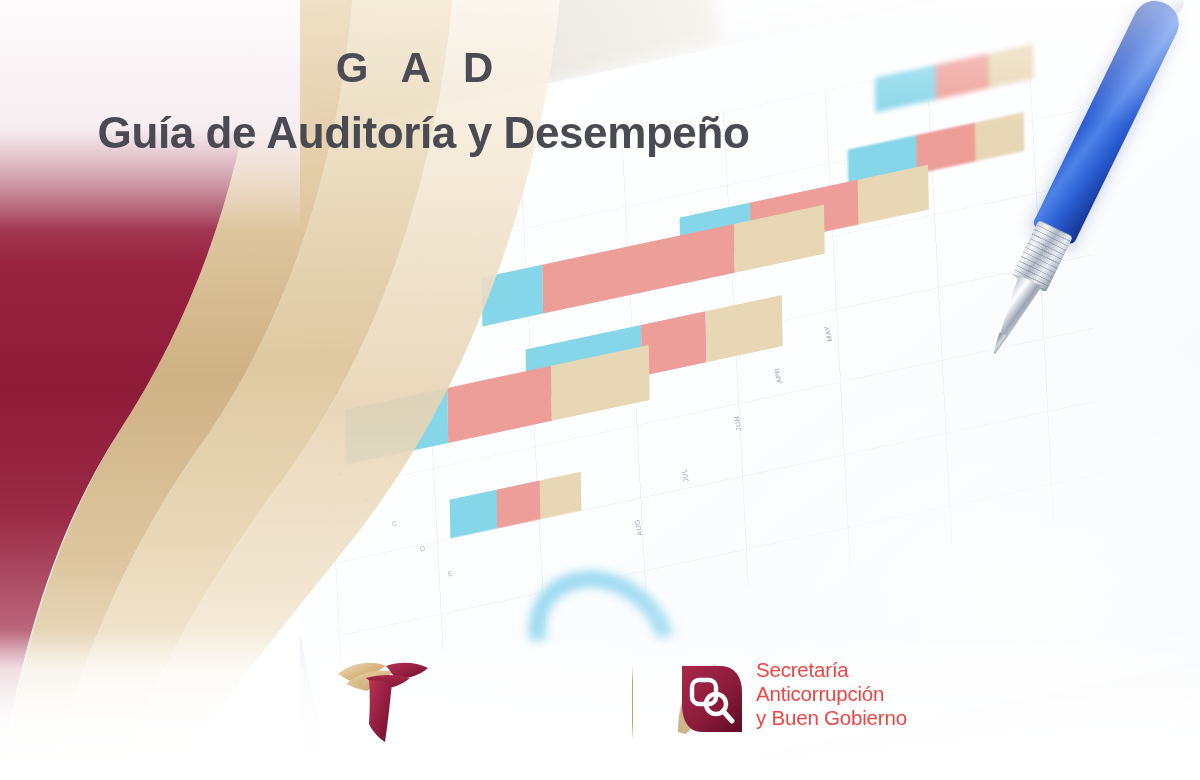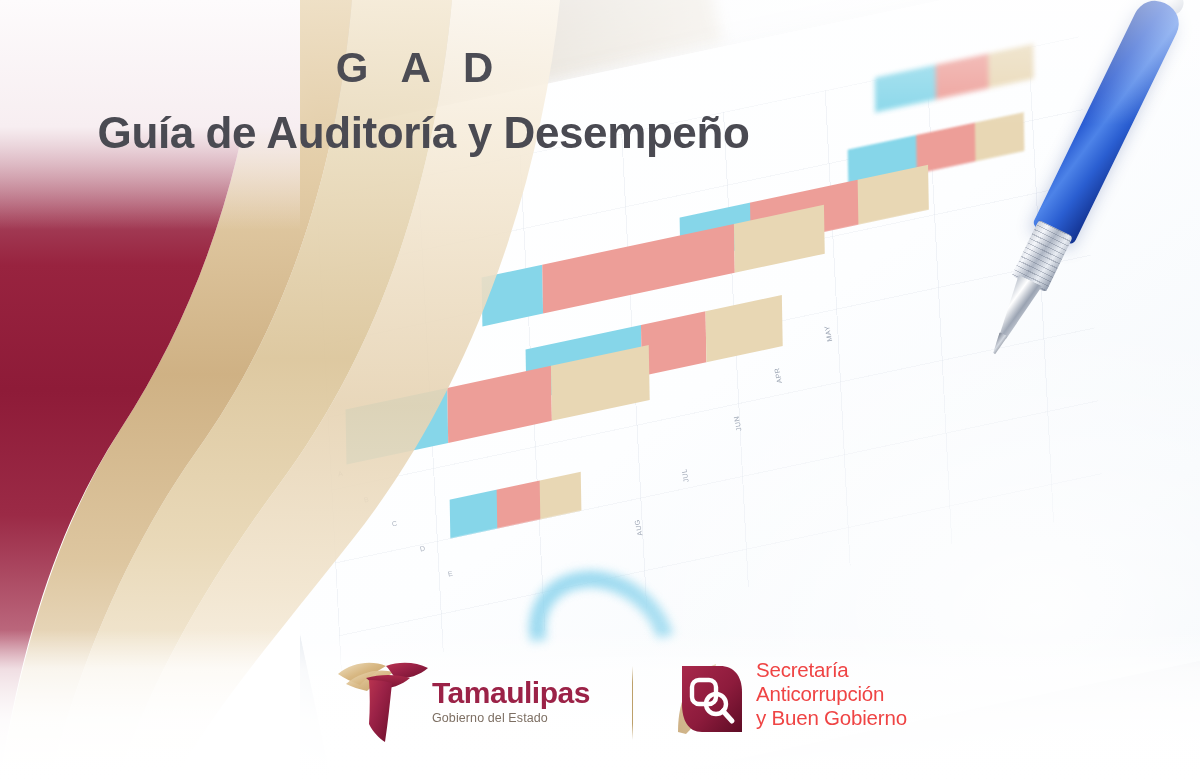--- a/index.html
+++ b/index.html
@@ -284,24 +284,20 @@
             <stop offset="0" stop-color="#a8294a"></stop>
               <stop offset="100%" stop-color="#7a1433"></stop>
           </linearGradient>
         </defs>
         <path d="M2,16 C16,4 36,2 50,8 C40,14 30,20 24,27 C16,24 8,20 2,16 Z" fill="url(#gwing)"></path>
         <path d="M10,26 C24,14 42,10 58,14 C48,21 38,26 31,33 C23,31 16,29 10,26 Z" fill="url(#gwing)" opacity=".92"></path>
         <path d="M50,8 C64,3 80,4 92,10 C84,17 72,21 60,21 C56,16 53,11 50,8 Z" fill="url(#gred)"></path>
         <path d="M30,20 C44,16 60,16 74,20 C66,27 54,31 44,31 C38,27 34,23 30,20 Z" fill="url(#gred2)"></path>
         <path d="M33,22 C42,22 50,23 56,25 C54,44 52,64 49,84 C43,80 37,74 33,66 C34,51 34,36 33,22 Z" fill="url(#gred)"></path>
       </svg>
-      <div class="tam-txt">
-        <div class="tam-name">Tamaulipas</div>
-        <div class="tam-sub">Gobierno del Estado</div>
-      </div>
     </div>
 
     <div class="divider"></div>
 
     <div class="sec">
       <svg class="sec-mark" viewBox="0 0 74 80">
         <defs>
           <linearGradient id="sred" x1="0" y1="0" x2="1" y2="1">
             <stop offset="0" stop-color="#a8284b"></stop>
               <stop offset="55%" stop-color="#8d1b3c"></stop>

